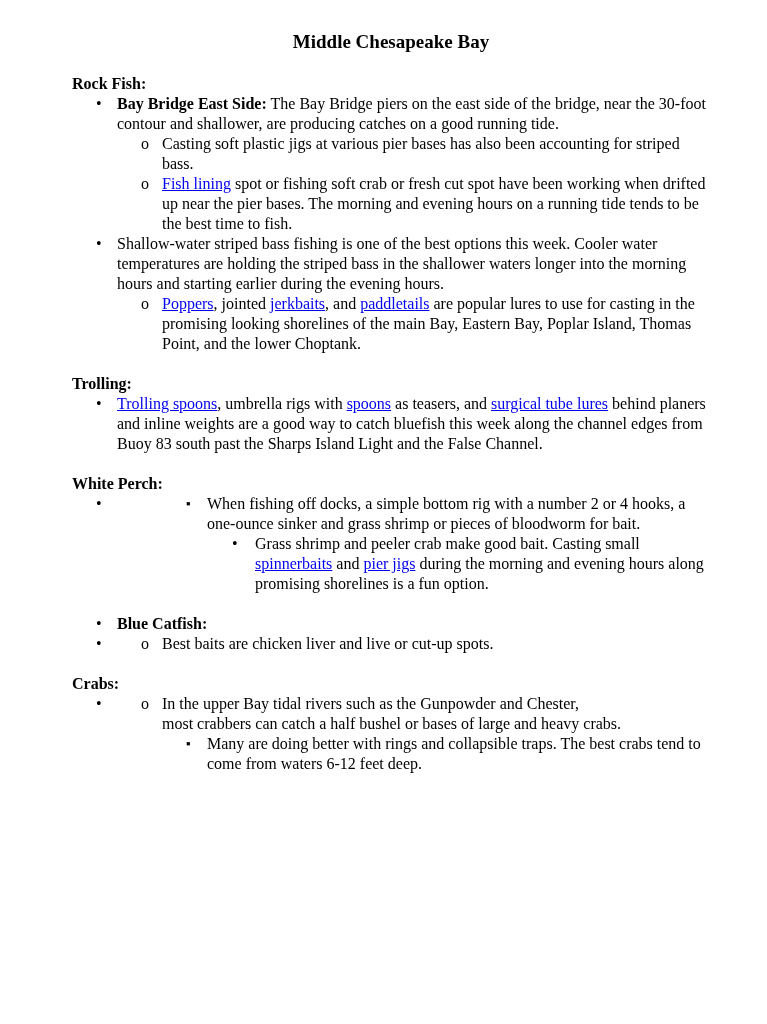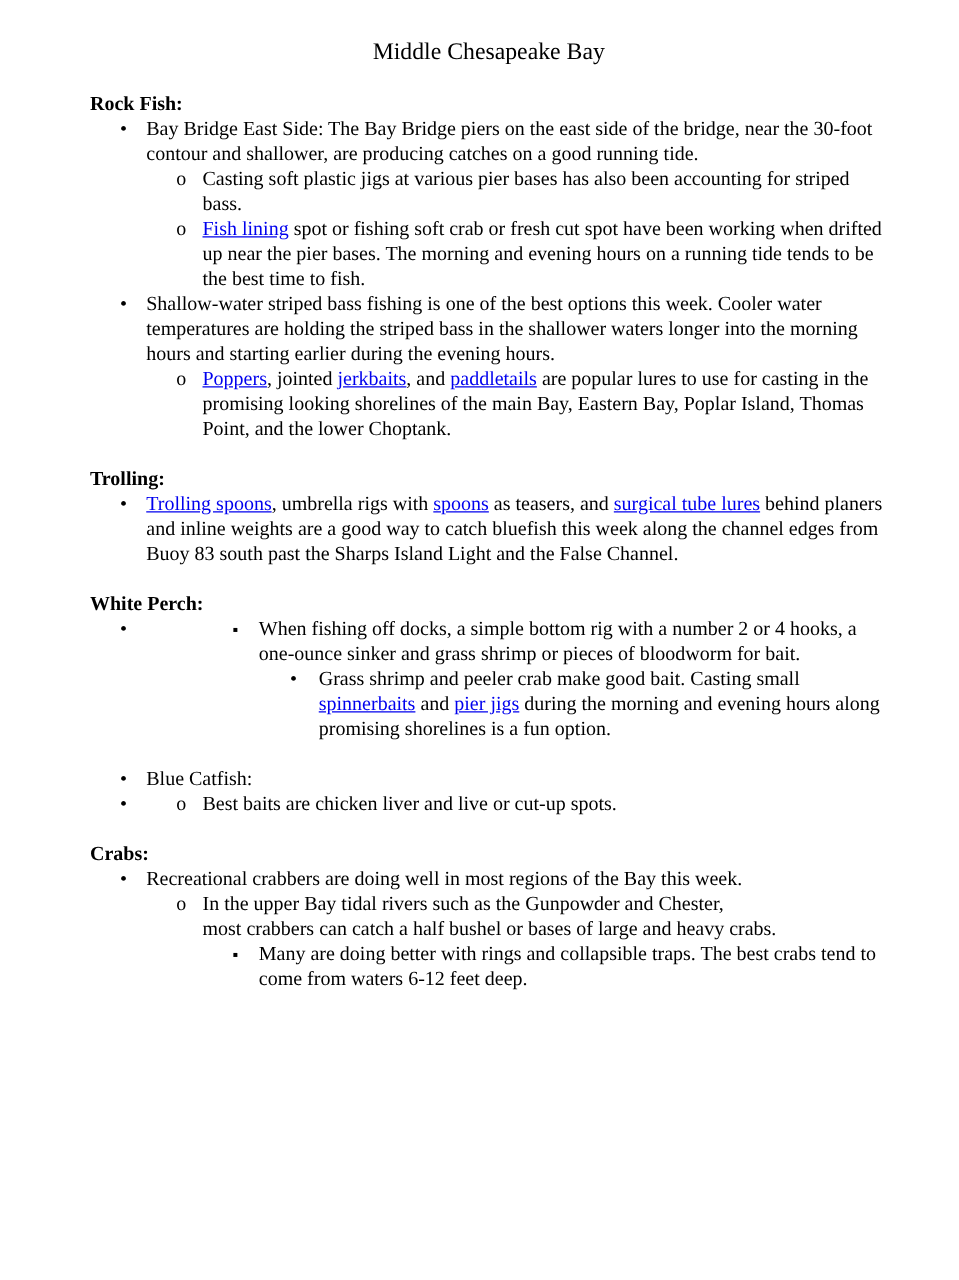--- a/index.html
+++ b/index.html
@@ -15,38 +15,38 @@
     padding: 30px 57px 20px 72px;
     background: #ffffff;
     color: #000000;
     font-family: "Liberation Serif", "DejaVu Serif", serif;
     font-size: 16px;
     line-height: 20px;
     overflow: hidden;
   }
   .title {
     text-align: center;
-    font-weight: normal;
+    font-weight: bold;
     font-size: 19px;
     line-height: 24px;
   }
   .section { margin-top: 20px; }
   .heading { font-weight: bold; }
   .li { position: relative; }
   .lvl1 { padding-left: 45px; }
   .lvl2 { padding-left: 90px; }
   .lvl3 { padding-left: 135px; }
   .lvl4 { padding-left: 183px; }
   .bullet { position: absolute; top: 0; }
   .lvl1 > .bullet { left: 24px; }
   .lvl2 > .bullet { left: 69px; }
   .lvl3 > .bullet { left: 114px; }
   .lvl4 > .bullet { left: 160px; }
   .bullet.square { font-size: 13px; }
-  .b { font-weight: normal; }
+  .b { font-weight: bold; }
   a.doclink {
     color: var(--link-color, #0000EE);
     text-decoration: underline;
     cursor: pointer;
   }
 </style>
 </head>
 <body>
 
 <div class="page">
@@ -70,18 +70,18 @@
         <div class="li lvl3"><span class="bullet square">▪</span><span>When fishing off docks, a simple bottom rig with a number 2 or 4 hooks, a one-ounce sinker and grass shrimp or pieces of bloodworm for bait.</span></div>
         <div class="li lvl4"><span class="bullet disc">•</span><span>Grass shrimp and peeler crab make good bait. Casting small </span><a class="doclink" href="#">spinnerbaits</a><span> and </span><a class="doclink" href="#">pier jigs</a><span> during the morning and evening hours along promising shorelines is a fun option.</span></div>
       </div>
       <div class="section">
         <div class="li lvl1"><span class="bullet disc">•</span><span class="b">Blue Catfish:</span></div>
         <div class="li lvl1"><span class="bullet disc">•</span></div>
         <div class="li lvl2"><span class="bullet circle">o</span><span>Best baits are chicken liver and live or cut-up spots.</span></div>
       </div>
       <div class="section">
         <div class="heading">Crabs:</div>
-        <div class="li lvl1"><span class="bullet disc">•</span><span>Recreational crabbers are doing well in most regions of the Bay this week.</span></div>
+        <div class="li lvl1"><span class="bullet disc">•</span></div>
         <div class="li lvl2"><span class="bullet circle">o</span><span>In the upper Bay tidal rivers such as the Gunpowder and Chester,</span><br><span>most crabbers can catch a half bushel or bases of large and heavy crabs.</span></div>
         <div class="li lvl3"><span class="bullet square">▪</span><span>Many are doing better with rings and collapsible traps. The best crabs tend to come from waters 6-12 feet deep.</span></div>
       </div>
     </div>
 </div>
 
 </body></html>

